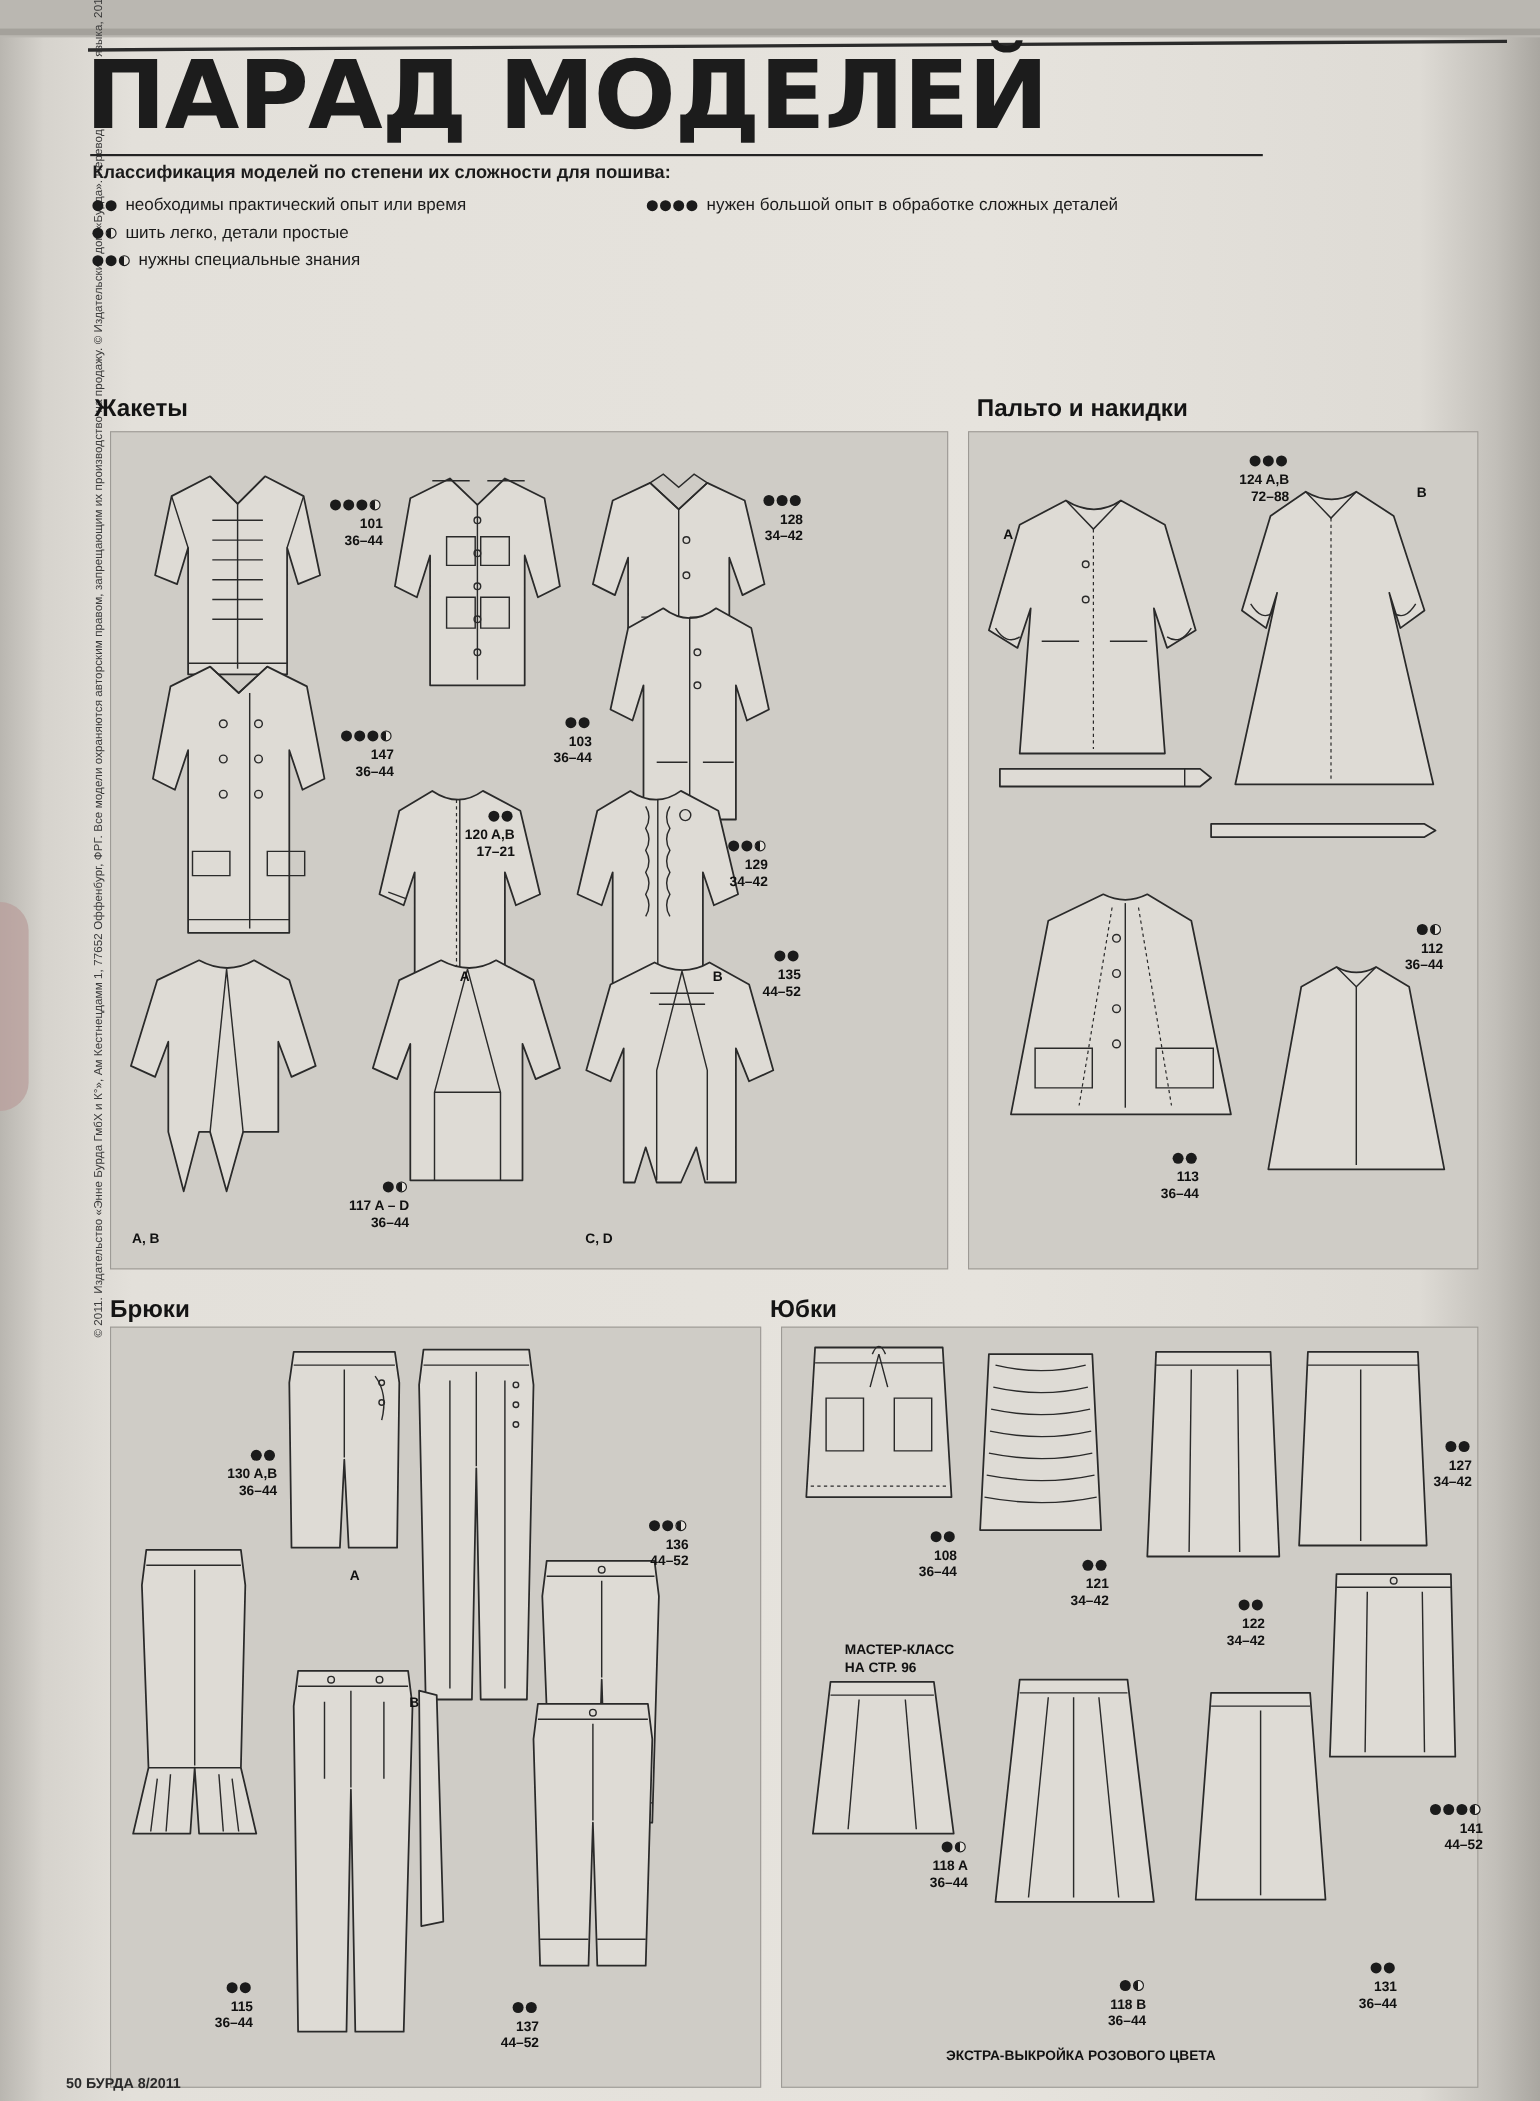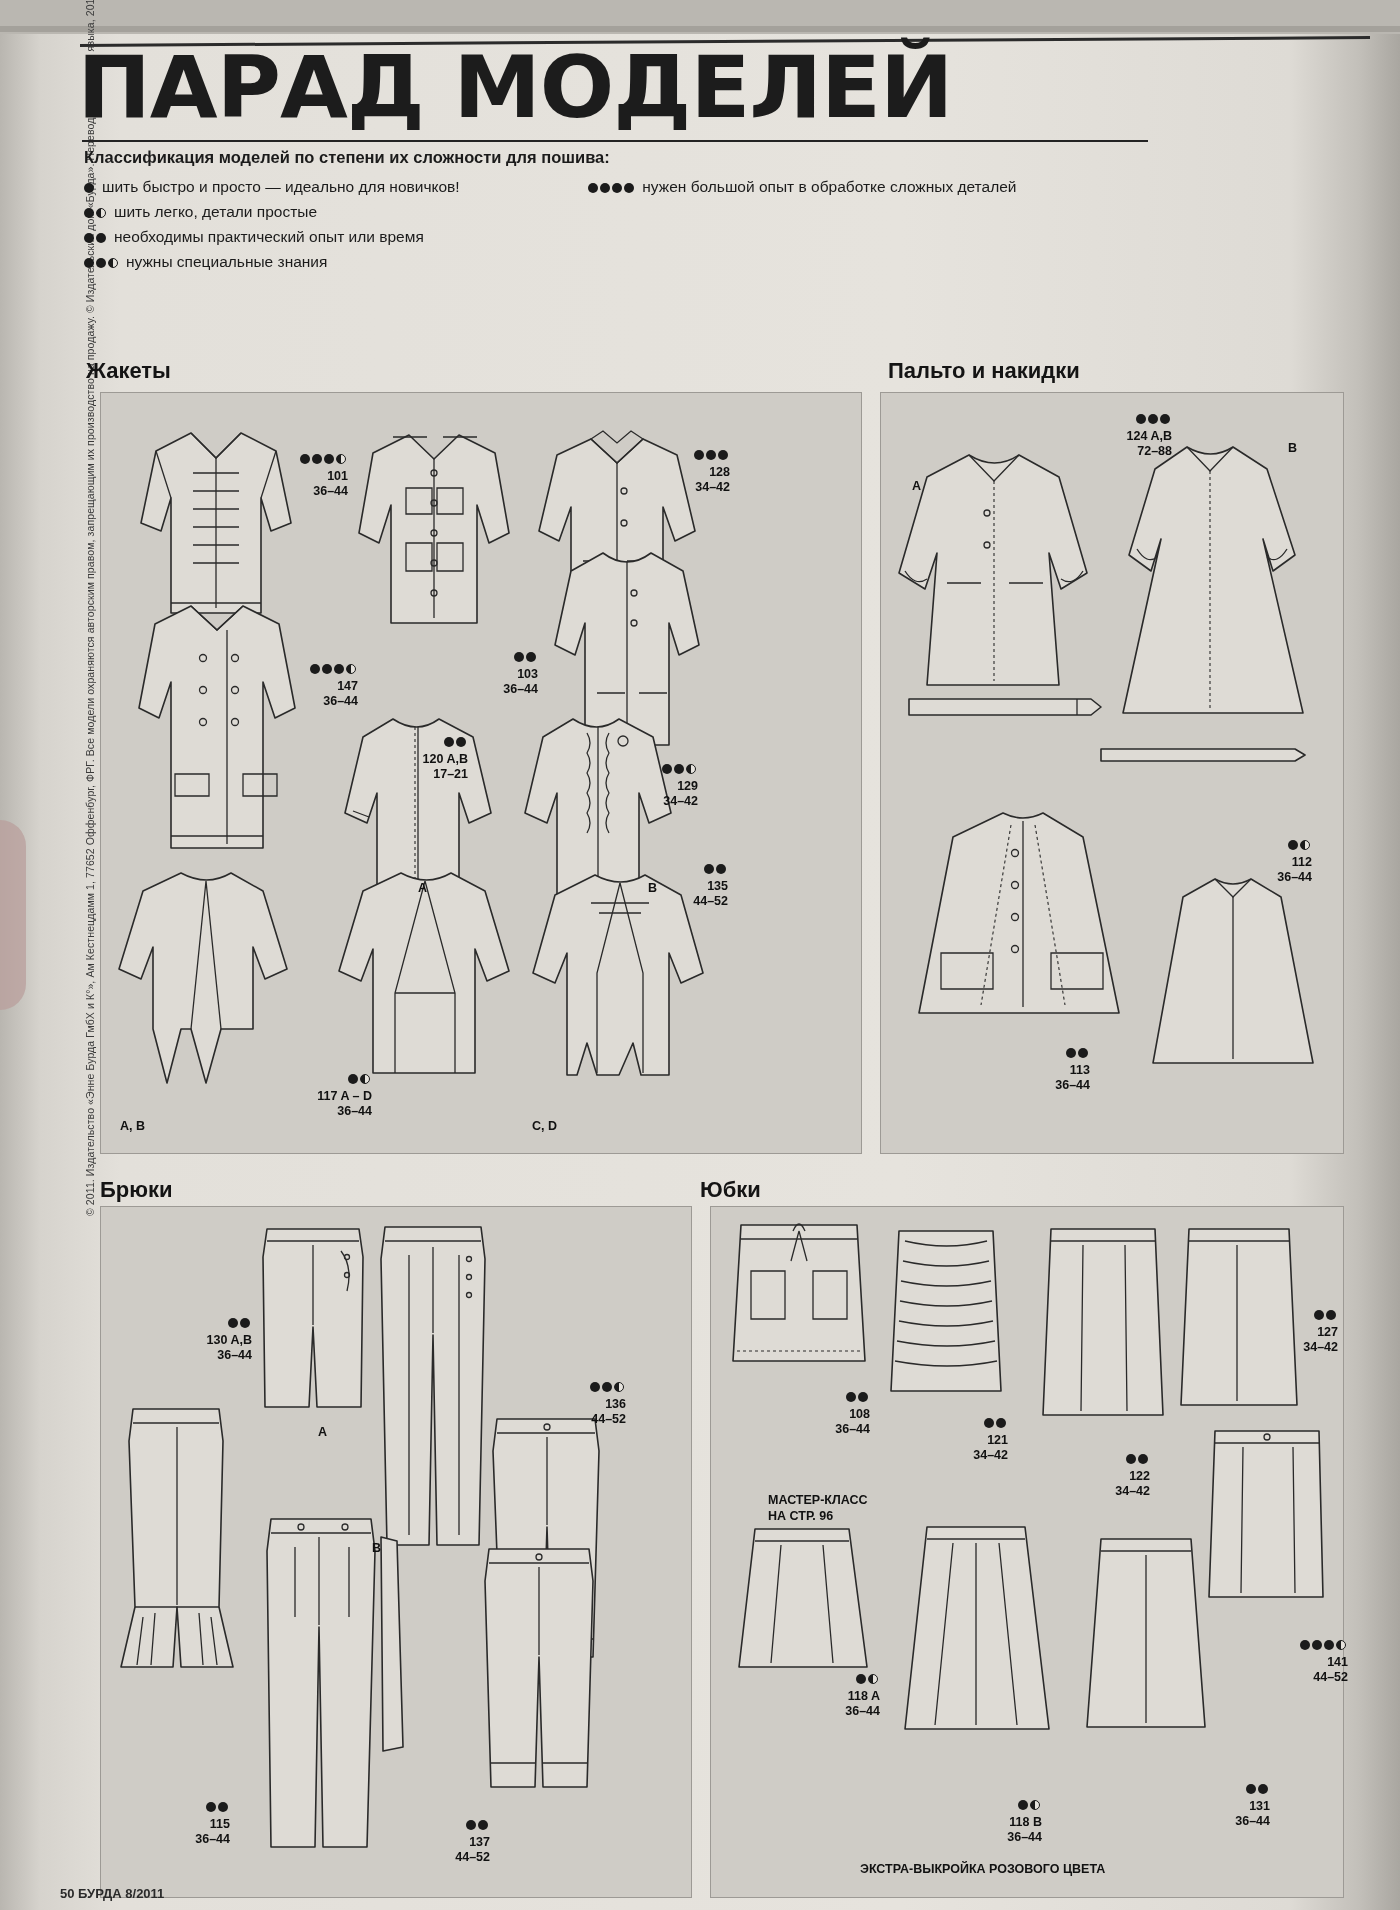--- a/index.html
+++ b/index.html
@@ -71,23 +71,22 @@
 
   <div class="vert">© 2011. Издательство «Энне Бурда ГмбХ и К°», Ам Кестнецдамм 1, 77652 Оффенбург, ФРГ. Все модели охраняются авторским правом, запрещающим их производство на продажу. © Издательский дом «Бурда». Перевод с немецкого языка, 2011.</div>
 
   <h1 class="title">ПАРАД МОДЕЛЕЙ</h1>
   <div class="rule-mid"></div>
 
   <div class="classif">Классификация моделей по степени их сложности для пошива:</div>
 
   <div class="legend">
     <div class="col left">
-      <div class="row"><span class="dots"><span class="dot"></span></span><span>шить быстро и просто — идеально для новичков!</span></div>
+      <div class="row"><span class="dots"><span class="dot"></span><span class="dot"></span></span><span>необходимы практический опыт или время</span></div>
       <div class="row"><span class="dots"><span class="dot"></span><span class="dot half"></span></span><span>шить легко, детали простые</span></div>
-      <div class="row"><span class="dots"><span class="dot"></span><span class="dot"></span></span><span>необходимы практический опыт или время</span></div>
       <div class="row"><span class="dots"><span class="dot"></span><span class="dot"></span><span class="dot half"></span></span><span>нужны специальные знания</span></div>
     </div>
     <div class="col right">
       <div class="row"><span class="dots"><span class="dot"></span><span class="dot"></span><span class="dot"></span><span class="dot"></span></span><span>нужен большой опыт в обработке сложных деталей</span></div>
     </div>
   </div>
 
   <div class="sec-title" style="left:86px;top:358px;">Жакеты</div>
   <div class="sec-title" style="left:888px;top:358px;">Пальто и накидки</div>
   <div class="sec-title" style="left:100px;top:1177px;">Брюки</div>

